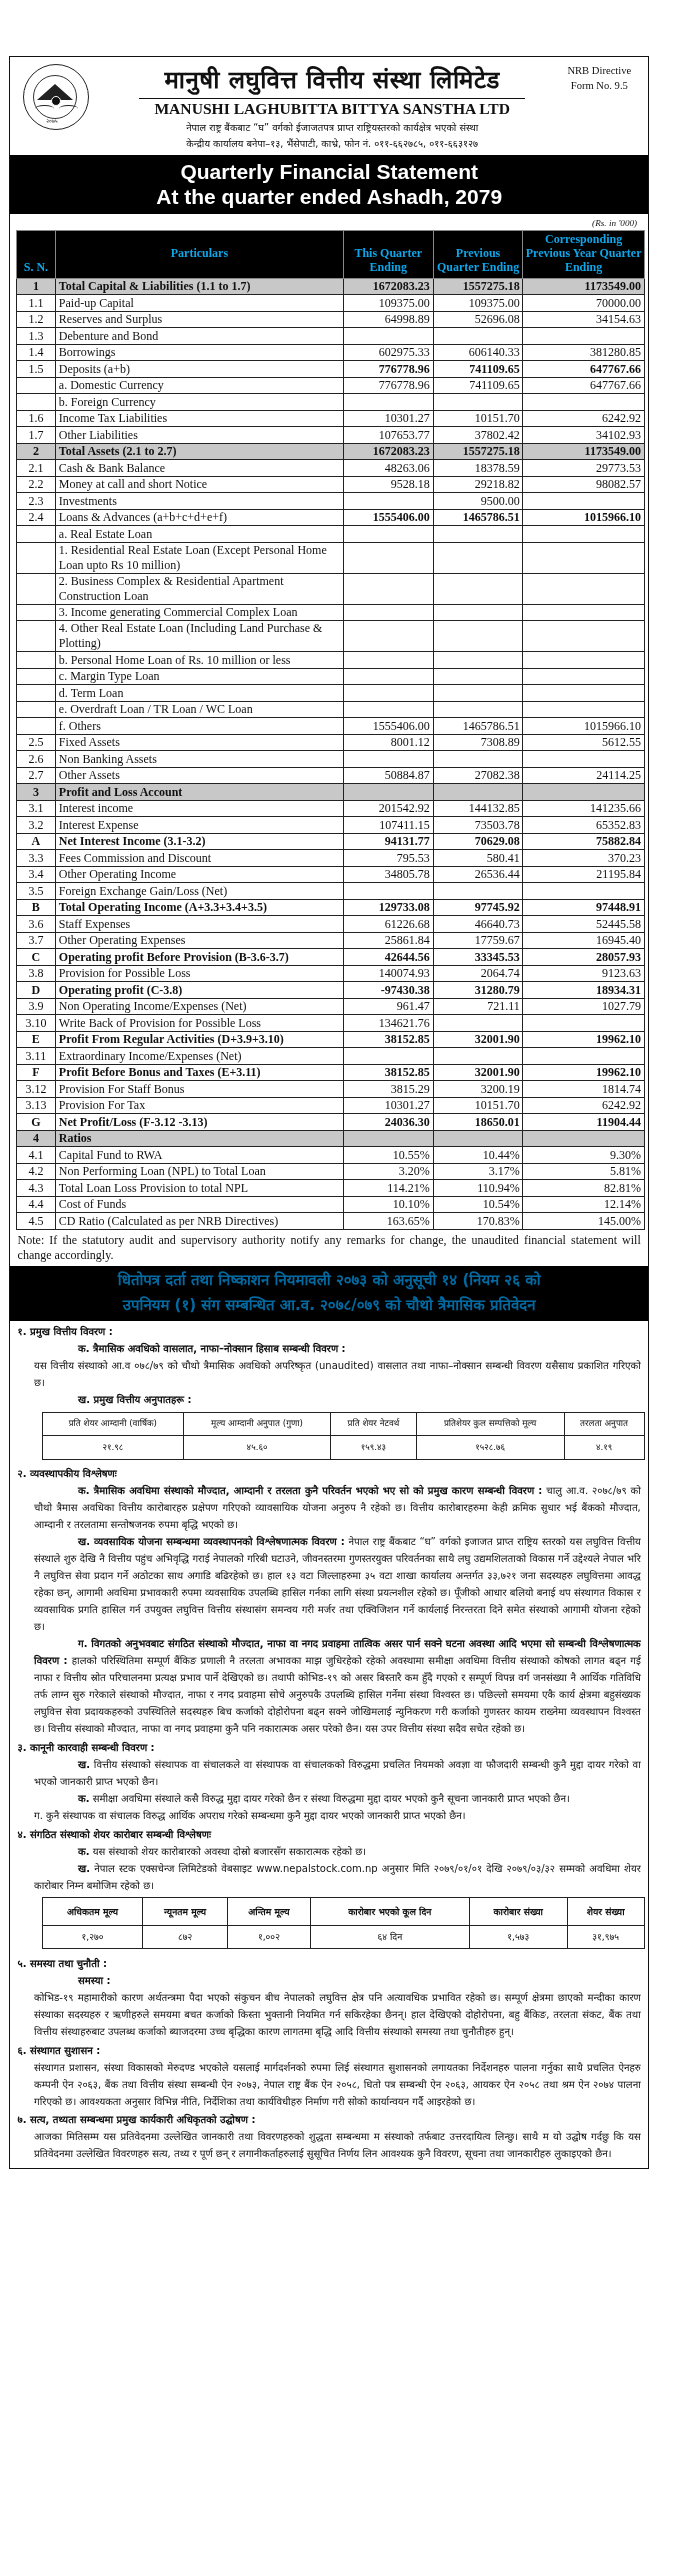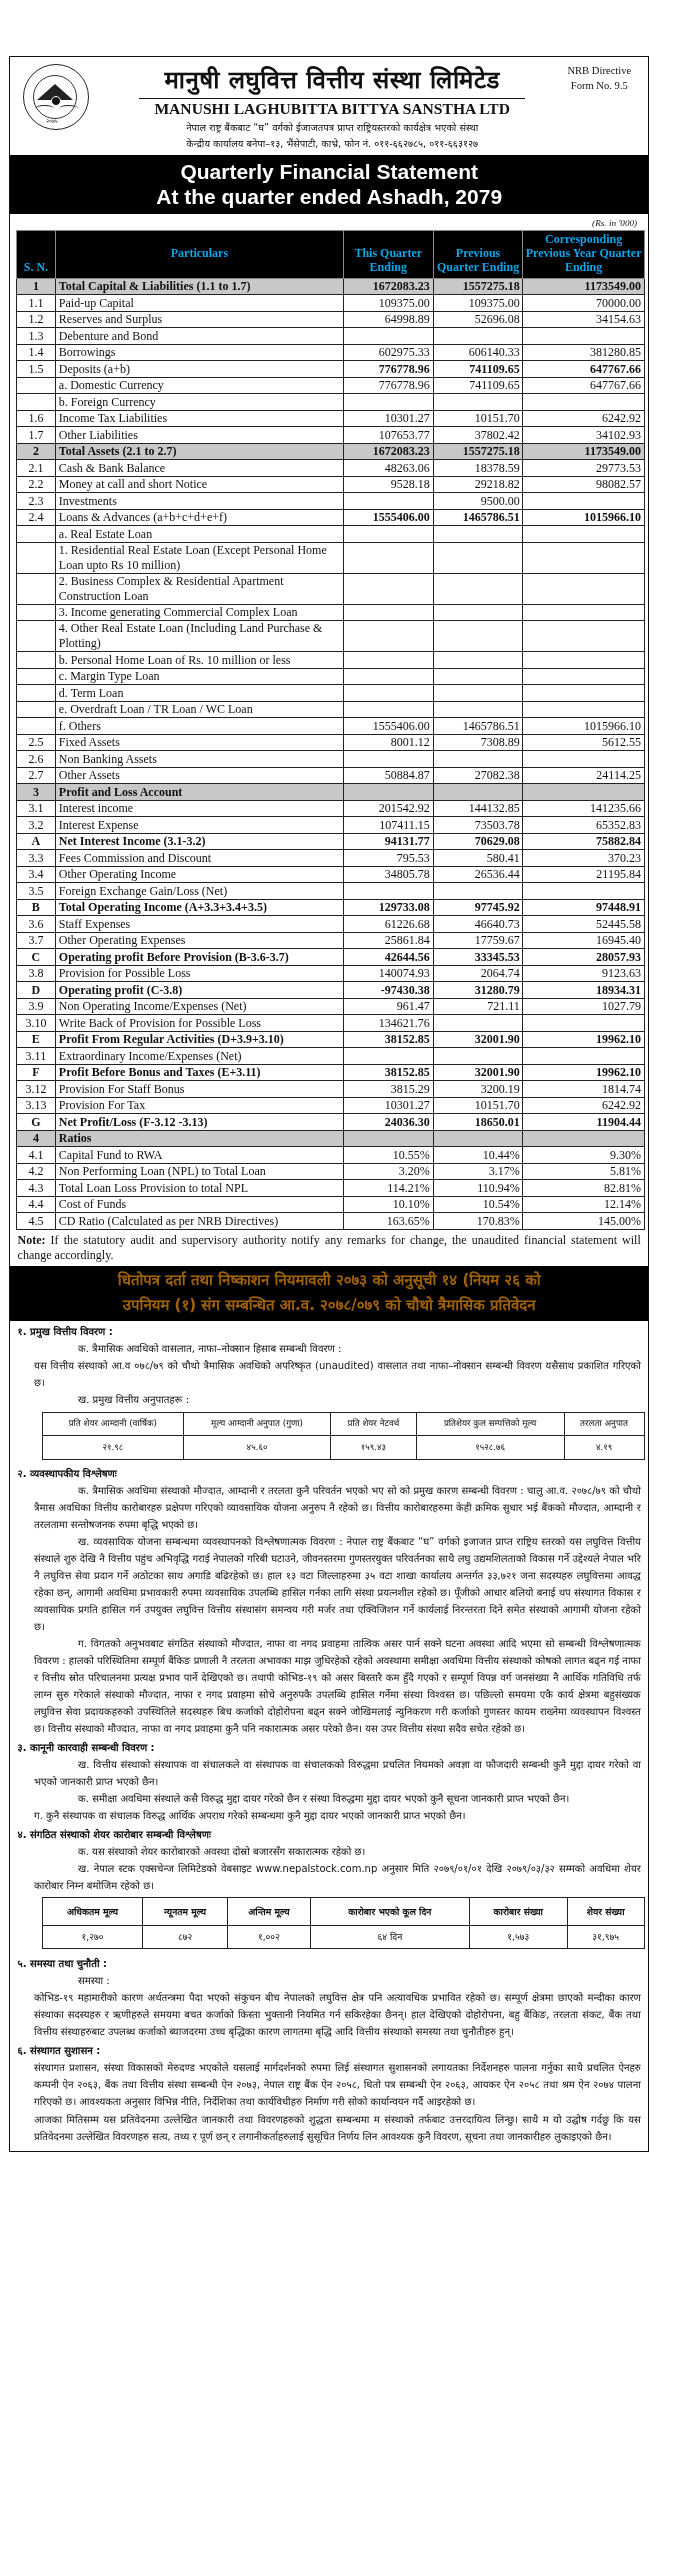--- a/index.html
+++ b/index.html
@@ -51,30 +51,30 @@
   }
   table.fin td { border: 0.9px solid #222; padding: 0 2.8px; height: 16.5px; line-height: 14.7px; }
   table.fin td.sn { text-align: center; width: 39px; }
   table.fin td.part { width: 285px; }
   table.fin td.num { text-align: right; width: 89px; }
   table.fin td.num3 { width: 120px; }
   tr.grey td { background: #c8c8c8; font-weight: bold; }
   tr.bold td { font-weight: bold; }
   tr.tall td { height: 31px; }
   .note { font-size: 12px; line-height: 14.7px; padding: 3.7px 7.4px 3.7px 7.4px; text-align: justify; }
-  .note b { font-weight: bold; }
+  .note b { font-weight: normal; }
   .banner2 {
-    background: #000; color: #a16207; text-align: center;
+    background: #000; color: #0369a1; text-align: center;
     font-family: "DejaVu Sans", sans-serif; font-weight: bold; font-size: 15px; line-height: 25px; padding: 1.8px 0 2.8px 0;
   }
   .np { font-family: "DejaVu Sans", sans-serif; font-size: 10px; line-height: 17px; }
   .sec { padding: 1.8px 7.4px 0 7.4px; }
   .sec-h { font-weight: bold; padding-left: 0; }
   .sub { padding-left: 16.5px; text-align: justify; }
-  .sub b { font-weight: normal; padding-left: 44px; }
+  .sub b { font-weight: bold; padding-left: 44px; }
   table.small { border-collapse: collapse; margin: 3.7px 0 3.7px 24px; width: 603px; font-family: "DejaVu Sans", sans-serif; font-size: 8.7px; }
   table.small th, table.small td { border: 1.4px solid #222; text-align: center; padding: 2.8px 1.8px; font-weight: normal; }
   table.small.big th { font-weight: bold; font-size: 9.2px; padding: 4.6px 1.8px; margin-left: 46px; }
   table.small.big td { font-size: 9.2px; padding: 2.8px 1.8px; }
 </style>
 </head>
 <body>
 
 <div class="page">
 
@@ -582,17 +582,18 @@
     <div class="sub"><b>समस्या :</b></div>
     <div class="sub">कोभिड-१९ महामारीको कारण अर्थतन्त्रमा पैदा भएको संकुचन बीच नेपालको लघुवित्त क्षेत्र पनि अत्यावधिक प्रभावित रहेको छ। सम्पूर्ण क्षेत्रमा छाएको मन्दीका कारण संस्थाका सदस्यहरु र ऋणीहरुले समयमा बचत कर्जाको किस्ता भुक्तानी नियमित गर्न सकिरहेका छैनन्। हाल देखिएको दोहोरोपना, बहु बैंकिङ, तरलता संकट, बैंक तथा वित्तीय संस्थाहरुबाट उपलब्ध कर्जाको ब्याजदरमा उच्च बृद्धिका कारण लागतमा बृद्धि आदि वित्तीय संस्थाको समस्या तथा चुनौतीहरु हुन्।</div>
   </div>
 
   <div class="np sec">
     <div class="sec-h">६. संस्थागत सुशासन :</div>
     <div class="sub">संस्थागत प्रशासन, संस्था विकासको मेरुदण्ड भएकोले यसलाई मार्गदर्शनको रुपमा लिई संस्थागत सुशासनको लगायतका निर्देशनहरु पालना गर्नुका साथै प्रचलित ऐनहरु कम्पनी ऐन २०६३, बैंक तथा वित्तीय संस्था सम्बन्धी ऐन २०७३, नेपाल राष्ट्र बैंक ऐन २०५८, धितो पत्र सम्बन्धी ऐन २०६३, आयकर ऐन २०५८ तथा श्रम ऐन २०७४ पालना गरिएको छ। आवश्यकता अनुसार विभिन्न नीति, निर्देशिका तथा कार्यविधीहरु निर्माण गरी सोको कार्यान्वयन गर्दै आइरहेको छ।</div>
   </div>
 
   <div class="np sec" style="padding-bottom:5.5px;">
+    <div class="sec-h">७. सत्य, तथ्यता सम्बन्धमा प्रमुख कार्यकारी अधिकृतको उद्घोषण :</div>
     <div class="sub">आजका मितिसम्म यस प्रतिवेदनमा उल्लेखित जानकारी तथा विवरणहरुको शुद्धता सम्बन्धमा म संस्थाको तर्फबाट उत्तरदायित्व लिन्छु। साथै म यो उद्घोष गर्दछु कि यस प्रतिवेदनमा उल्लेखित विवरणहरु सत्य, तथ्य र पूर्ण छन् र लगानीकर्ताहरुलाई सुसूचित निर्णय लिन आवश्यक कुनै विवरण, सूचना तथा जानकारीहरु लुकाइएको छैन।</div>
   </div>
 
 </div>
 
 
 </body></html>

